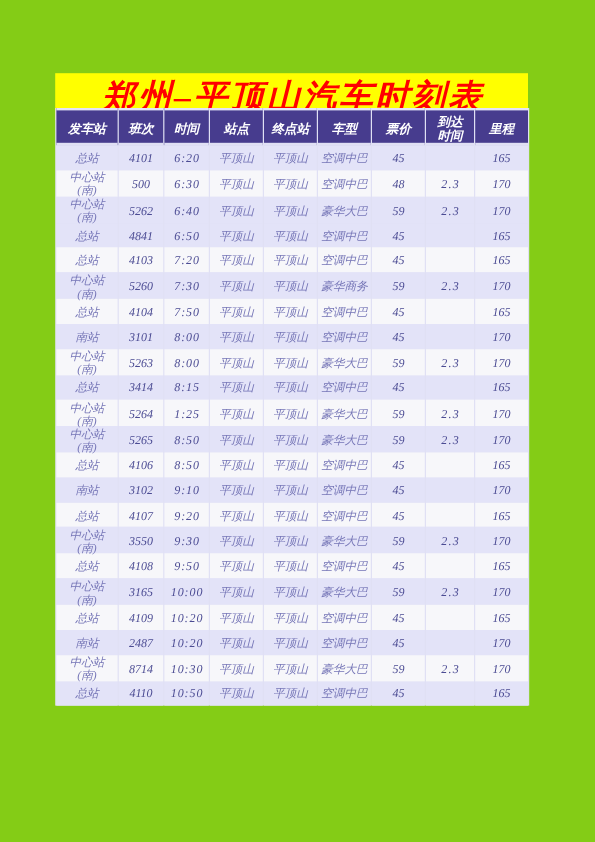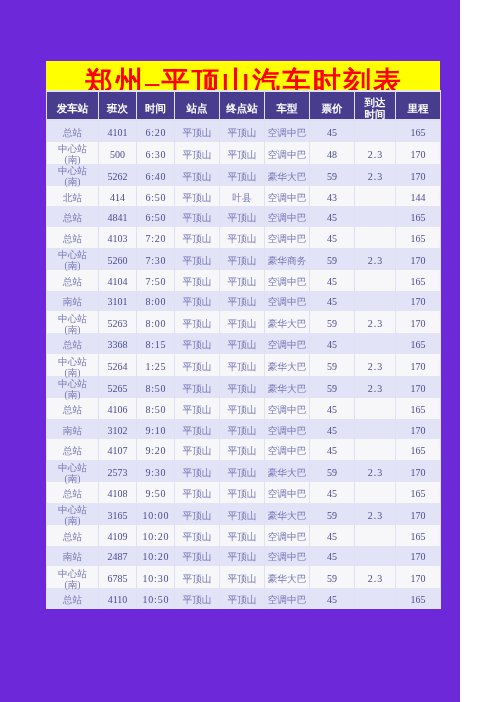--- a/index.html
+++ b/index.html
@@ -1,20 +1,20 @@
 <!DOCTYPE html>
 <html><head>
 <meta charset="utf-8">
 <title>timetable</title>
 <style>
   html,body{margin:0;padding:0;background:#ffffff;}
   body{width:496px;height:702px;overflow:hidden;
        font-family:"Liberation Serif",serif;
        -webkit-font-smoothing:antialiased;}
-  #page{position:relative;width:460px;height:702px;background:#6d28d9;}
+  #page{position:relative;width:496px;height:702px;background:#84cc16;font-style:italic;}
 
   #title-band{position:absolute;left:46px;top:61px;width:394px;height:39px;
     background:#FFFF00;display:flex;align-items:center;justify-content:center;}
   #title-text{color:#FF0000;font-size:28px;font-weight:bold;line-height:1;
     font-family:"Liberation Serif",serif;white-space:nowrap;
     letter-spacing:2.25px;padding-left:2.25px;position:relative;top:1px;}
 
   #tbl{position:absolute;left:46px;top:90px;width:394px;background:#E0E0F4;
     border-collapse:separate;border-spacing:1px 0;table-layout:fixed;}
   #tbl th,#tbl td{padding:0;margin:0;text-align:center;vertical-align:middle;}
@@ -80,31 +80,20 @@
         <td class="cell-origin"><span>中心站<br>(南)</span></td>
         <td class="cell-service num"><span>5262</span></td>
         <td class="cell-time num"><span>6:40</span></td>
         <td class="cell-stop"><span>平顶山</span></td>
         <td class="cell-terminus"><span>平顶山</span></td>
         <td class="cell-vehicle"><span>豪华大巴</span></td>
         <td class="cell-fare num"><span>59</span></td>
         <td class="cell-arrival num"><span>2.3</span></td>
         <td class="cell-distance num"><span>170</span></td>
       </tr>
-      <tr class="rowB">
-        <td class="cell-origin"><span>北站</span></td>
-        <td class="cell-service num"><span>414</span></td>
-        <td class="cell-time num"><span>6:50</span></td>
-        <td class="cell-stop"><span>平顶山</span></td>
-        <td class="cell-terminus"><span>叶县</span></td>
-        <td class="cell-vehicle"><span>空调中巴</span></td>
-        <td class="cell-fare num"><span>43</span></td>
-        <td class="cell-arrival num"><span></span></td>
-        <td class="cell-distance num"><span>144</span></td>
-      </tr>
       <tr class="rowA">
         <td class="cell-origin"><span>总站</span></td>
         <td class="cell-service num"><span>4841</span></td>
         <td class="cell-time num"><span>6:50</span></td>
         <td class="cell-stop"><span>平顶山</span></td>
         <td class="cell-terminus"><span>平顶山</span></td>
         <td class="cell-vehicle"><span>空调中巴</span></td>
         <td class="cell-fare num"><span>45</span></td>
         <td class="cell-arrival num"><span></span></td>
         <td class="cell-distance num"><span>165</span></td>
@@ -159,21 +148,21 @@
         <td class="cell-time num"><span>8:00</span></td>
         <td class="cell-stop"><span>平顶山</span></td>
         <td class="cell-terminus"><span>平顶山</span></td>
         <td class="cell-vehicle"><span>豪华大巴</span></td>
         <td class="cell-fare num"><span>59</span></td>
         <td class="cell-arrival num"><span>2.3</span></td>
         <td class="cell-distance num"><span>170</span></td>
       </tr>
       <tr class="rowA">
         <td class="cell-origin"><span>总站</span></td>
-        <td class="cell-service num"><span>3368</span></td>
+        <td class="cell-service num"><span>3414</span></td>
         <td class="cell-time num"><span>8:15</span></td>
         <td class="cell-stop"><span>平顶山</span></td>
         <td class="cell-terminus"><span>平顶山</span></td>
         <td class="cell-vehicle"><span>空调中巴</span></td>
         <td class="cell-fare num"><span>45</span></td>
         <td class="cell-arrival num"><span></span></td>
         <td class="cell-distance num"><span>165</span></td>
       </tr>
       <tr class="rowB two">
         <td class="cell-origin"><span>中心站<br>(南)</span></td>
@@ -225,21 +214,21 @@
         <td class="cell-time num"><span>9:20</span></td>
         <td class="cell-stop"><span>平顶山</span></td>
         <td class="cell-terminus"><span>平顶山</span></td>
         <td class="cell-vehicle"><span>空调中巴</span></td>
         <td class="cell-fare num"><span>45</span></td>
         <td class="cell-arrival num"><span></span></td>
         <td class="cell-distance num"><span>165</span></td>
       </tr>
       <tr class="rowA two">
         <td class="cell-origin"><span>中心站<br>(南)</span></td>
-        <td class="cell-service num"><span>2573</span></td>
+        <td class="cell-service num"><span>3550</span></td>
         <td class="cell-time num"><span>9:30</span></td>
         <td class="cell-stop"><span>平顶山</span></td>
         <td class="cell-terminus"><span>平顶山</span></td>
         <td class="cell-vehicle"><span>豪华大巴</span></td>
         <td class="cell-fare num"><span>59</span></td>
         <td class="cell-arrival num"><span>2.3</span></td>
         <td class="cell-distance num"><span>170</span></td>
       </tr>
       <tr class="rowB">
         <td class="cell-origin"><span>总站</span></td>
@@ -280,21 +269,21 @@
         <td class="cell-time num"><span>10:20</span></td>
         <td class="cell-stop"><span>平顶山</span></td>
         <td class="cell-terminus"><span>平顶山</span></td>
         <td class="cell-vehicle"><span>空调中巴</span></td>
         <td class="cell-fare num"><span>45</span></td>
         <td class="cell-arrival num"><span></span></td>
         <td class="cell-distance num"><span>170</span></td>
       </tr>
       <tr class="rowB two">
         <td class="cell-origin"><span>中心站<br>(南)</span></td>
-        <td class="cell-service num"><span>6785</span></td>
+        <td class="cell-service num"><span>8714</span></td>
         <td class="cell-time num"><span>10:30</span></td>
         <td class="cell-stop"><span>平顶山</span></td>
         <td class="cell-terminus"><span>平顶山</span></td>
         <td class="cell-vehicle"><span>豪华大巴</span></td>
         <td class="cell-fare num"><span>59</span></td>
         <td class="cell-arrival num"><span>2.3</span></td>
         <td class="cell-distance num"><span>170</span></td>
       </tr>
       <tr class="rowA">
         <td class="cell-origin"><span>总站</span></td>

